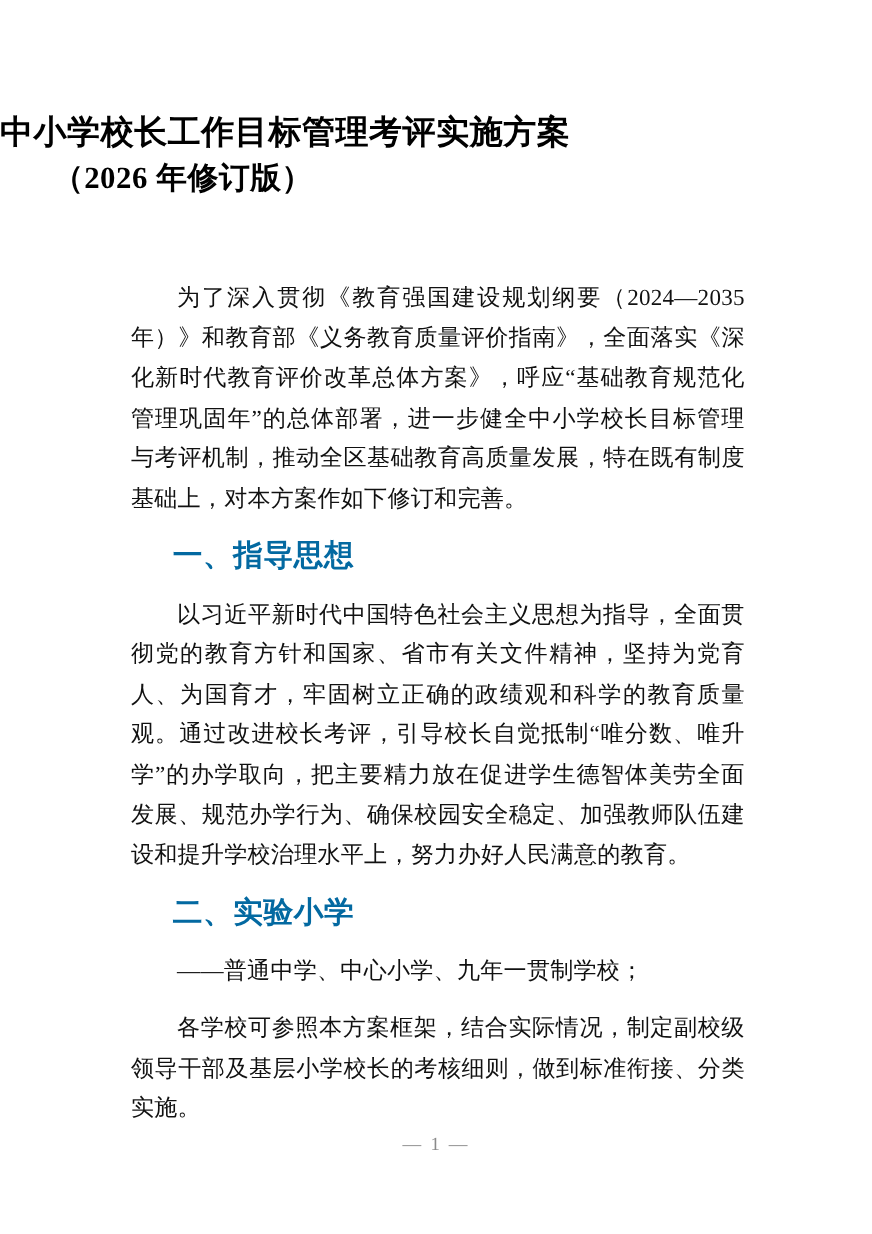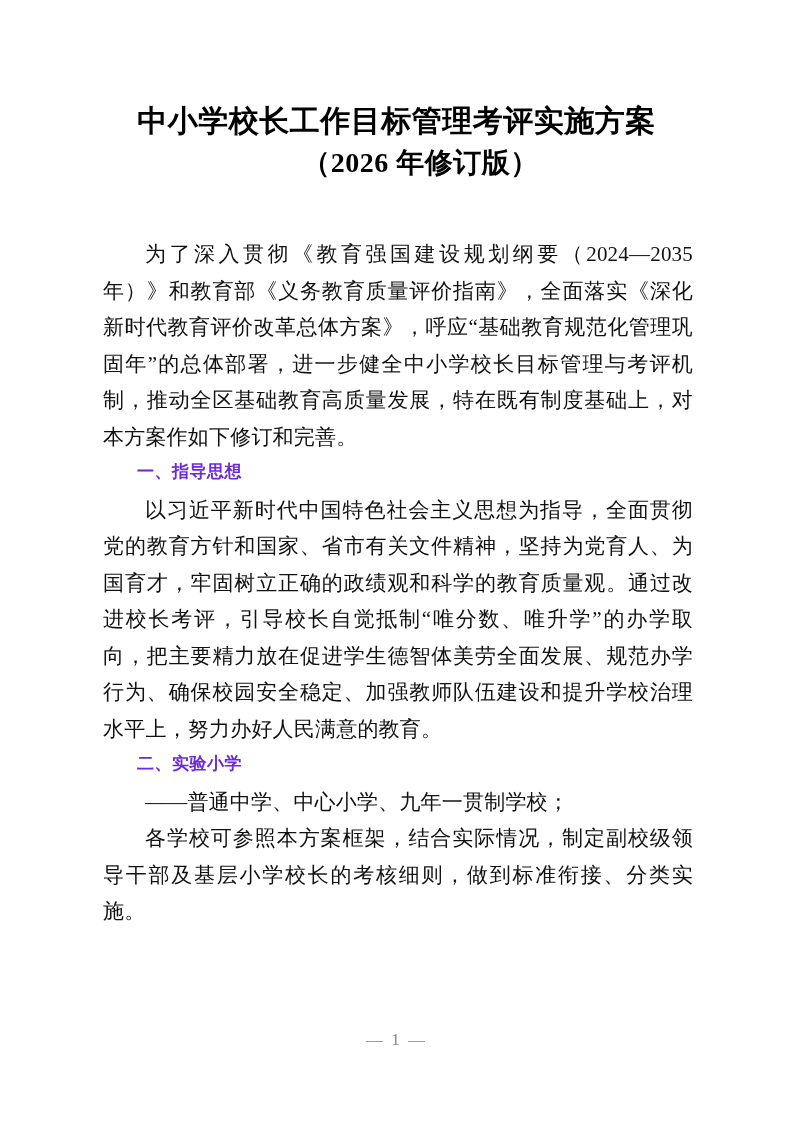--- a/index.html
+++ b/index.html
@@ -17,21 +17,20 @@
     overflow: hidden;
     box-sizing: border-box;
   }
 
   
   .doc-title {
     position: absolute;
     left: 0;
     right: 0;
     top: 100px;
-    text-align: center;
     font-family: "Liberation Serif", "DejaVu Serif", serif;
     font-weight: 700;
     font-size: 30px;
     line-height: 42px;
     letter-spacing: 0.5px;
     color: #000000;
   }
   .doc-title .title-line {
     display: block;
     white-space: pre;
@@ -43,21 +42,21 @@
 
   
   .body-area {
     position: absolute;
     left: 103px;
     top: 236px;
     width: 590px;
   }
 
   p.para {
-    margin: 0;
+    margin: 16px;
     font-family: "Liberation Serif", "DejaVu Serif", serif;
     font-size: 21px;
     line-height: 36.5px;
     color: #111111;
     text-align: justify;
     text-justify: inter-character;
     text-align-last: left;
     letter-spacing: 0.2px;
     word-break: break-all;
   }
@@ -70,25 +69,25 @@
     text-indent: 0;
   }
 
   p.dash-item {
     text-indent: 2em;
     text-align-last: left;
   }
 
   h2.section-heading {
     margin: 0;
-    font-family: Liberation Mono, monospace;
+    font-family: Liberation Serif, serif;
     font-weight: 700;
-    font-size: 17px;
+    font-size: 27px;
     line-height: 36.5px;
-    color: #6d28d9;
+    color: #0369a1;
     text-indent: 2em;
     letter-spacing: 0.5px;
   }
 
   
   .page-number {
     position: absolute;
     left: 0;
     right: 0;
     top: 1030px;

